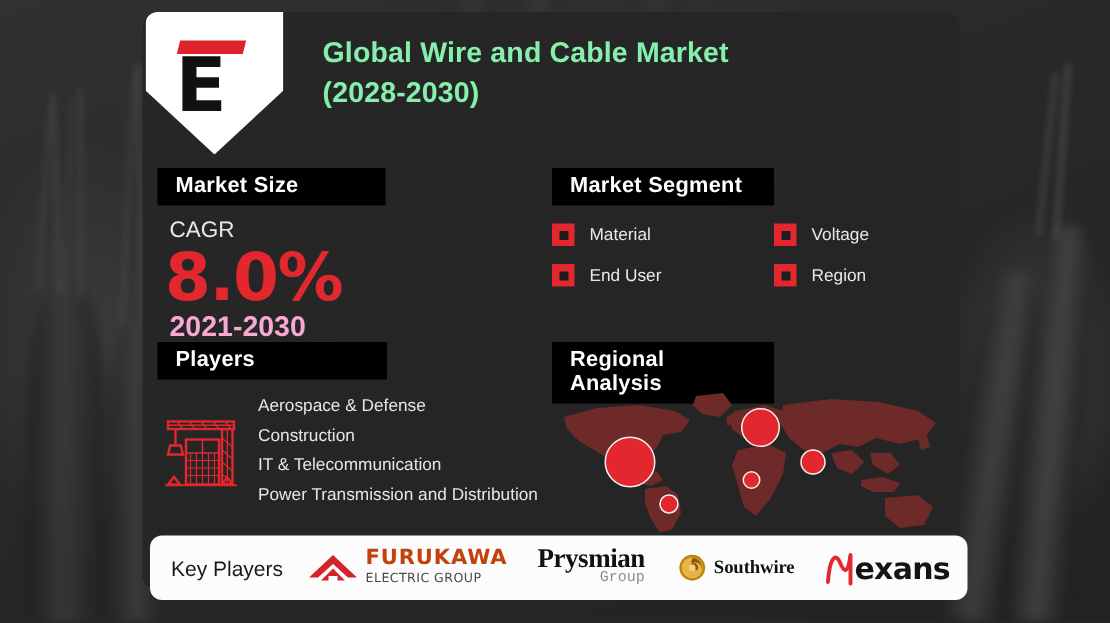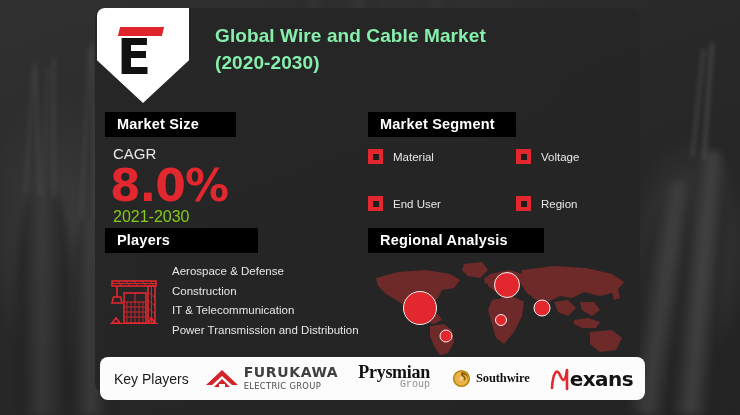--- a/index.html
+++ b/index.html
@@ -73,59 +73,59 @@
     background:#000;
     color:#fff;
     font-size:14.5px; font-weight:bold;
     padding:4px 10px 5px 12px;
     display:inline-block;
     letter-spacing:.2px;
   }
 
   
   #market-size { position:absolute; left:105px; top:112px; width:250px; }
-  #market-size .hdr { width:131px; }
+  #market-size .hdr { width:152px; }
   .cagr-label { color:#e8e8e8; font-size:15px; margin:8px 0 0 8px; }
   .cagr-value {
     color:#e2272e; font-size:44px; font-weight:900;
     margin:4px 0 0 5px; line-height:40px; letter-spacing:-1px;
     font-family:"DejaVu Sans", sans-serif;
   }
-  .cagr-range { color:#84cc16; font-size:16px; font-weight:normal; margin:2px 0 0 8px; }
+  .cagr-range { color:#f9a8d4; font-size:19px; font-weight:bold; margin:2px 0 0 8px; }
 
   
   #industry { position:absolute; left:105px; top:228px; width:290px; }
   #industry .hdr { width:153px; }
   #industry-body { display:flex; align-items:center; margin-top:9px; }
   #crane-icon { width:58px; height:58px; flex:0 0 58px; margin-left:3px; }
   #industry-list { margin-left:6px; }
   #industry-list div {
     color:#e6e6e6; font-size:11.5px;
     line-height:19.5px; white-space:nowrap;
   }
 
   
   #market-segment { position:absolute; left:368px; top:112px; width:245px; }
   #market-segment .hdr { width:148px; }
   #seg-grid {
     margin-top:12px;
-    display:grid; grid-template-columns:148px auto; row-gap:32px;
+    display:grid; grid-template-columns:148px auto; row-gap:12px;
   }
   .seg-item { display:flex; align-items:center; }
   .seg-box {
     width:15px; height:15px; background:#e2272e;
     display:flex; align-items:center; justify-content:center;
     flex:0 0 15px;
   }
   .seg-box i { width:6px; height:6px; background:#1d1d1d; display:block; }
   .seg-label { color:#e8e8e8; font-size:11.5px; margin-left:10px; white-space:nowrap; }
 
   
   #regional { position:absolute; left:368px; top:228px; width:268px; }
-  #regional .hdr { width:176px; }
+  #regional .hdr { width:148px; }
   #map-wrap {
     position:absolute; left:0; top:30px;
     width:272px; height:97px;
   }
   #map-wrap svg { position:absolute; inset:0; width:272px; height:97px; }
   .bubble {
     position:absolute; border-radius:50%;
     background:#e2272e; border:1.5px solid #f5f0f0;
     transform:translate(-50%,-50%);
   }
@@ -137,21 +137,21 @@
     background:#fcfcfc; border-radius:8px;
     display:flex; align-items:center;
     padding:0 14px;
   }
   #kp-label { font-size:14px; color:#1a1a1a; white-space:nowrap; }
 
   .logo-slot { display:flex; align-items:center; }
   #furukawa { margin-left:16px; }
   #furukawa .fk-txt { margin-left:5px; line-height:12px; }
   #furukawa .fk1 {
-    font-size:14px; font-weight:900; color:#404040;
+    font-size:14px; font-weight:900; color:#c2410c;
     letter-spacing:.6px; font-family:"DejaVu Sans", sans-serif;
   }
   #furukawa .fk2 {
     font-size:8.4px; font-weight:400; color:#4a4a4a;
     letter-spacing:.3px; font-family:"DejaVu Sans", sans-serif;
   }
 
   #prysmian { margin-left:20px; text-align:right; line-height:14px; }
   #prysmian .p1 {
     font-family:"Liberation Serif", serif;
@@ -199,21 +199,21 @@
 
 <div id="panel"></div>
 
 <div id="logo-badge">
   <div class="bar"></div>
   <div class="eletter">E</div>
 </div>
 
 <div id="title">
   <div>Global Wire and Cable Market</div>
-  <div>(2020-2030)</div>
+  <div>(2028-2030)</div>
 </div>
 
 <div id="market-size">
   <div class="hdr">Market Size</div>
   <div class="cagr-label">CAGR</div>
   <div class="cagr-value">8.0%</div>
   <div class="cagr-range">2021-2030</div>
 </div>
 
 <div id="industry">

